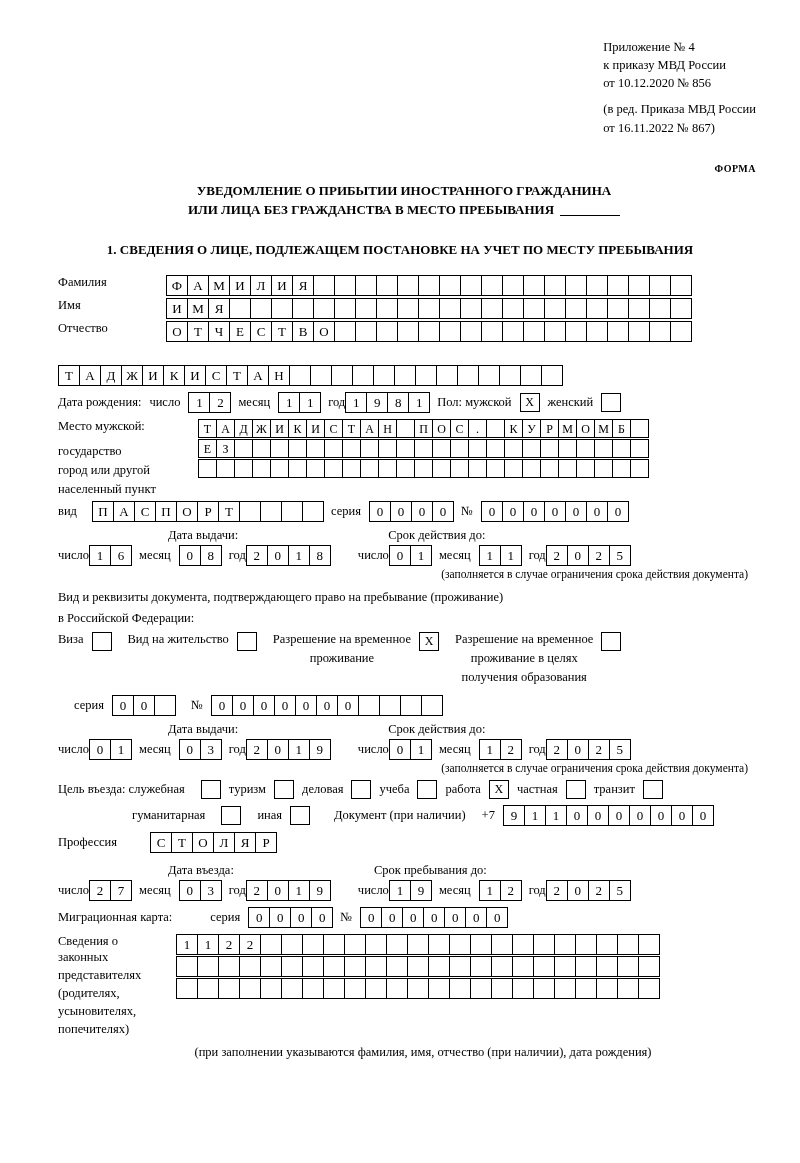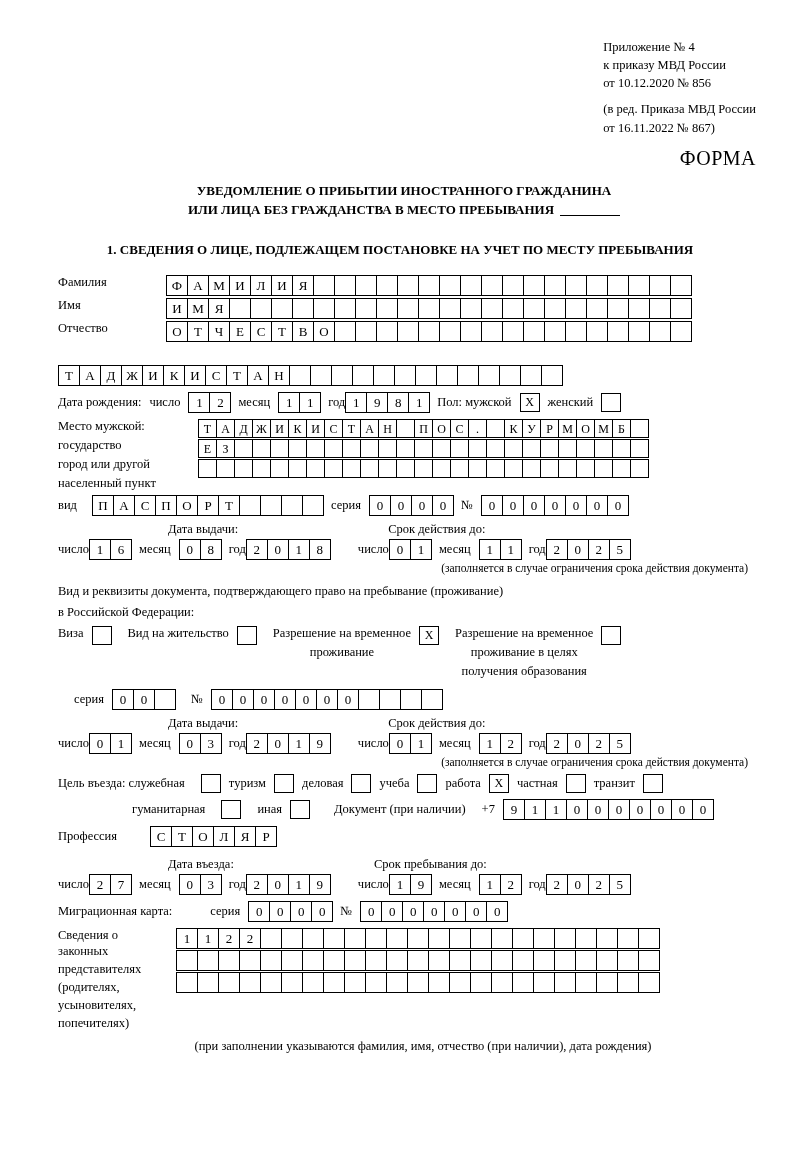--- a/index.html
+++ b/index.html
@@ -12,22 +12,22 @@
   .page{width:800px;min-height:1163px;position:relative;padding:0;box-sizing:border-box;}
 
   
   .header{
     position:absolute;right:44px;top:38px;text-align:left;
     font-size:12.5px;line-height:1.45;
   }
   .header div{white-space:nowrap;}
   .header .gap{height:8px;}
   .forma{
-    position:absolute;right:44px;top:147px;
-    font-weight:normal;font-size:20px;letter-spacing:.5px;
+    position:absolute;right:44px;top:163px;
+    font-weight:bold;font-size:10px;letter-spacing:.5px;
   }
 
   .title{
     position:absolute;left:8px;right:0;top:182px;
     text-align:center;font-weight:bold;font-size:13px;line-height:1.45;
   }
   .title .u{display:inline-block;border-bottom:1px solid #000;width:60px;vertical-align:-2px;margin-left:6px;}
 
   .section1{
     position:absolute;left:0;right:0;top:242px;
@@ -248,21 +248,21 @@
           <span class="sp"></span>
         <span class="lbl">женский</span>
           <span class="sp"></span>
         <span class="box"></span>
       </div>
     </div>
 
     <div class="row mt6">
       <div class="stack" style="width:140px;flex:0 0 140px">
         <div class="lbl">Место мужской:</div>
-        <div class="lbl" style="margin-top:4px">государство</div>
+        <div class="lbl" style="margin-top:10px">государство</div>
         <div class="lbl" style="margin-top:4px">город или другой</div>
         <div class="lbl" style="margin-top:4px">населенный пункт</div>
       </div>
       <div class="stack">
         <div class="cells">
             <span class="c sm">Т</span>
             <span class="c sm">А</span>
             <span class="c sm">Д</span>
             <span class="c sm">Ж</span>
             <span class="c sm">И</span>

